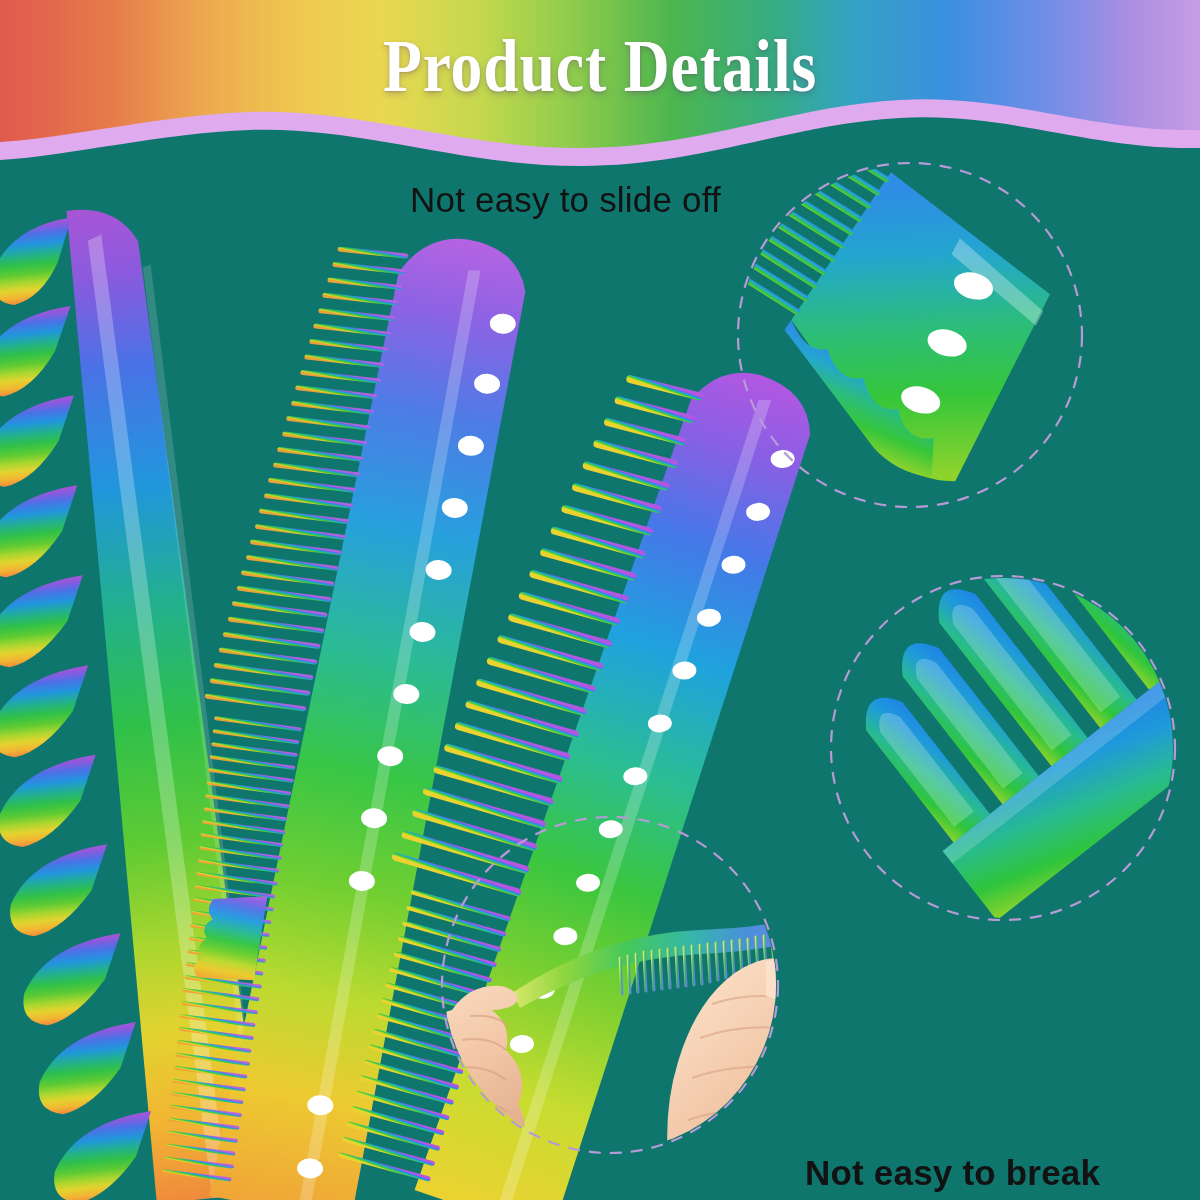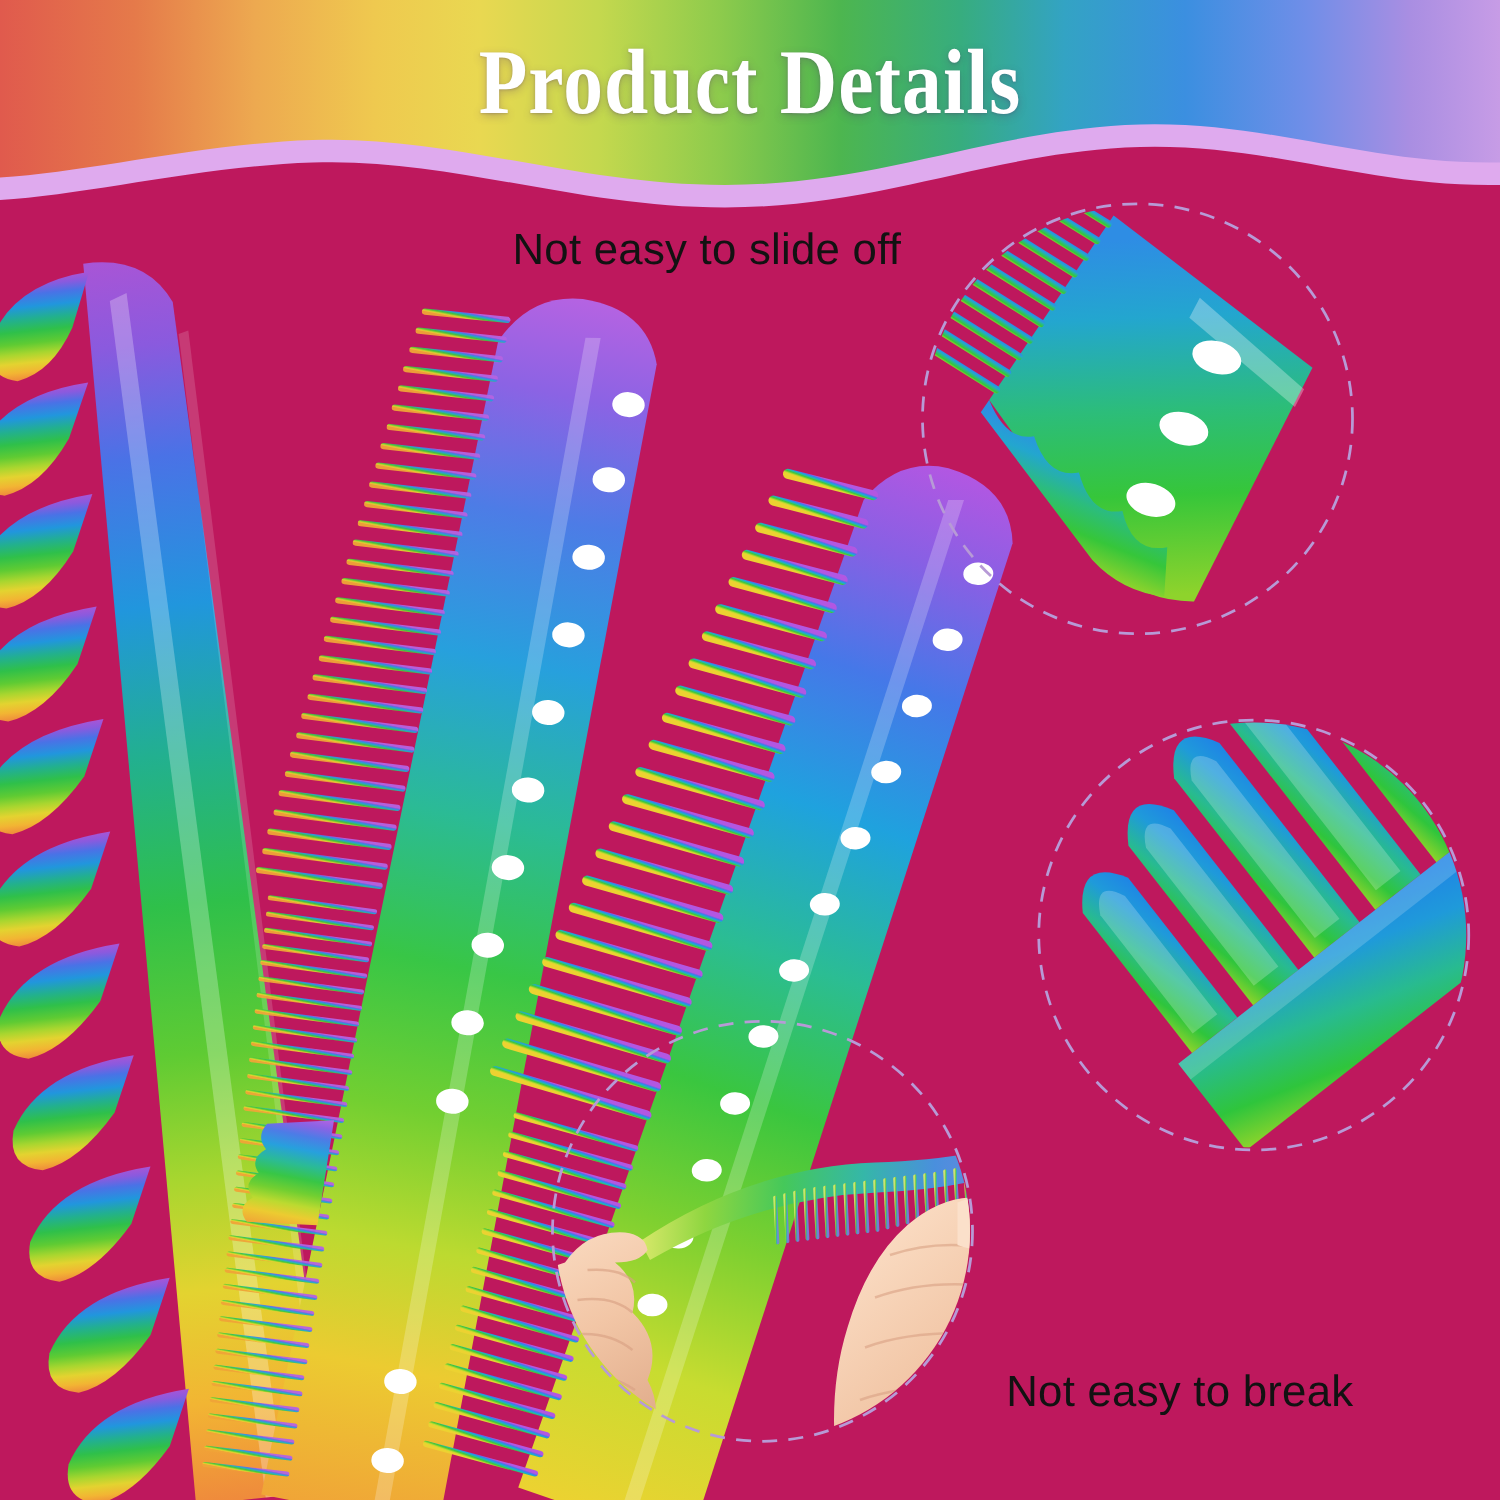--- a/index.html
+++ b/index.html
@@ -5,21 +5,21 @@
   * { box-sizing: border-box; margin: 0; padding: 0; }
   html, body {
     width: 1200px; height: 1200px;
     background: #ffffff;
     font-family: "Liberation Sans", sans-serif;
     overflow: hidden;
   }
   #page {
     position: relative;
     width: 1200px; height: 1200px;
-    background: #be185d;
+    background: #0f766e;
     overflow: hidden;
   }
 
   
   #banner {
     position: absolute;
     left: 0; top: 0;
     width: 1200px; height: 180px;
     overflow: hidden;
   }
@@ -57,21 +57,21 @@
     position: absolute;
     color: #121212;
     font-family: "Liberation Sans", sans-serif;
     font-size: 35px;
     line-height: 40px;
     white-space: nowrap;
     letter-spacing: 0.2px;
   }
   #cap-slide  { left: 410px; top: 180px; }
   #cap-heat   { left: 555px; top: 682px; }
-  #cap-break  { left: 805px; top: 1094px; }
+  #cap-break  { left: 805px; top: 1153px; font-weight: bold; }
 </style>
 </head>
 <body>
 
 <div id="page">
 
   <div id="stage">
     <svg id="stage-svg" viewBox="0 0 1200 1200" xmlns="http://www.w3.org/2000/svg">
       <defs>
 

